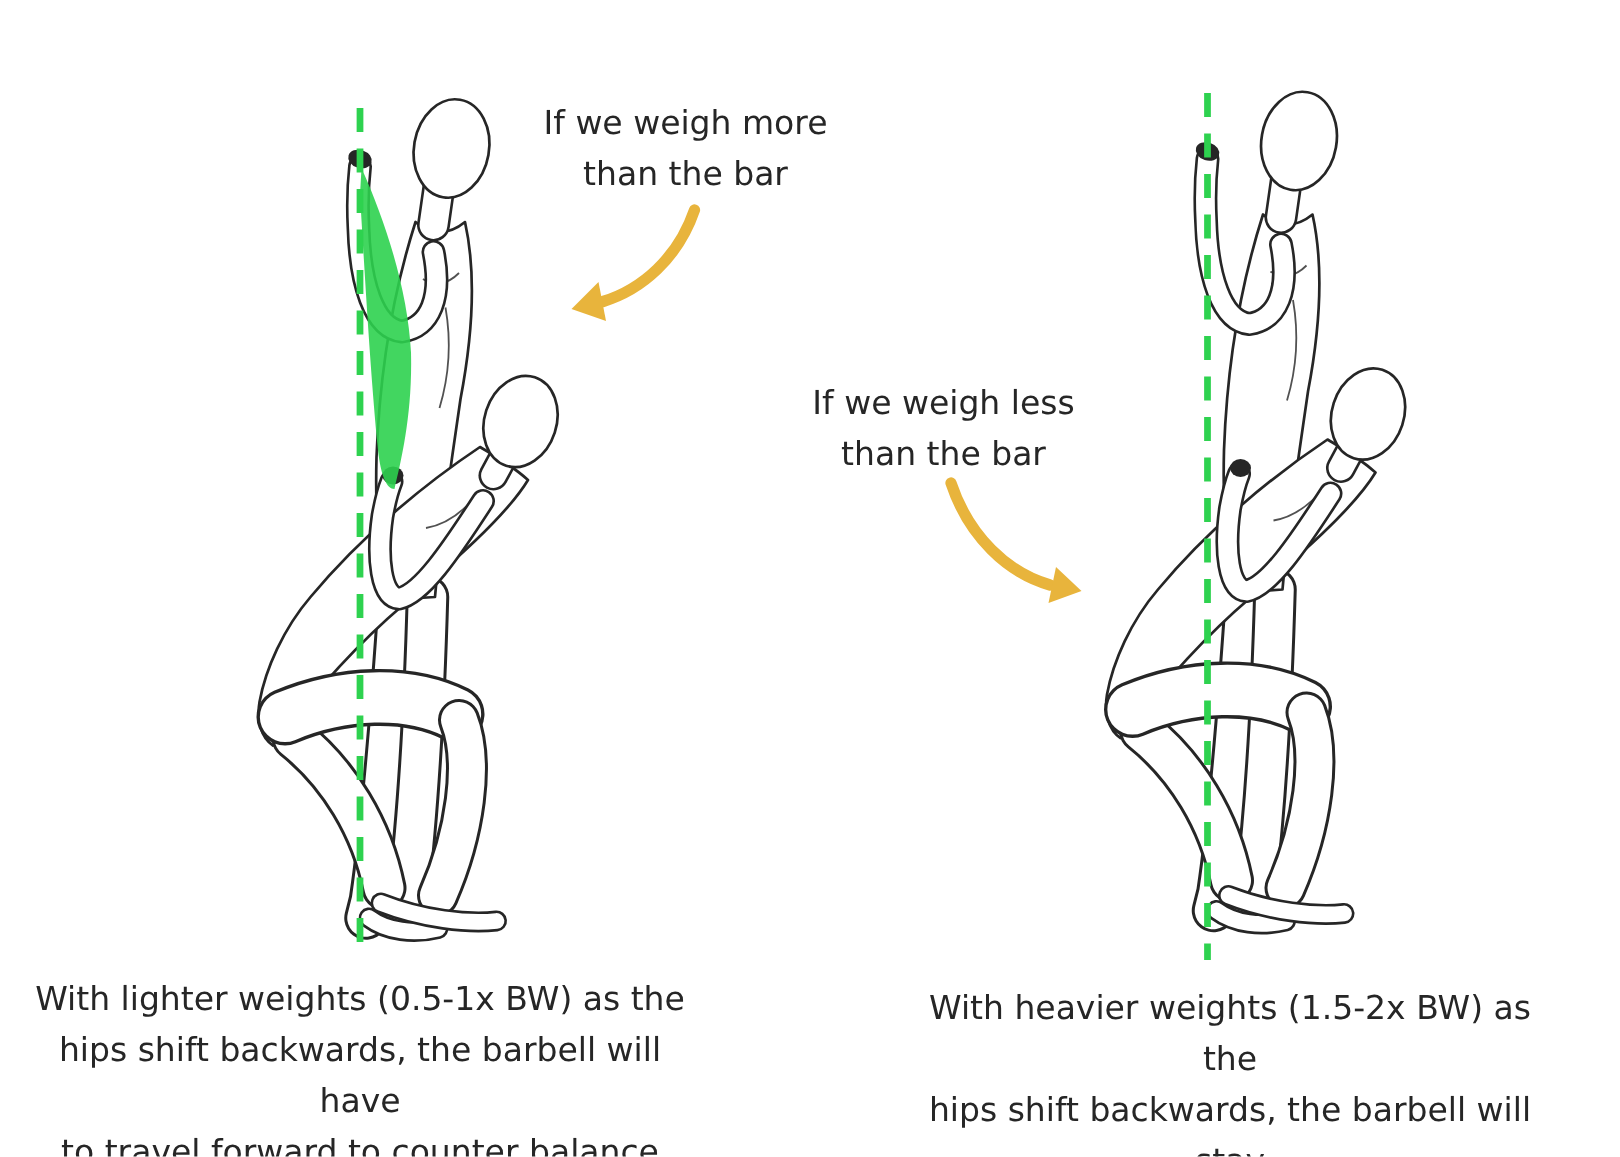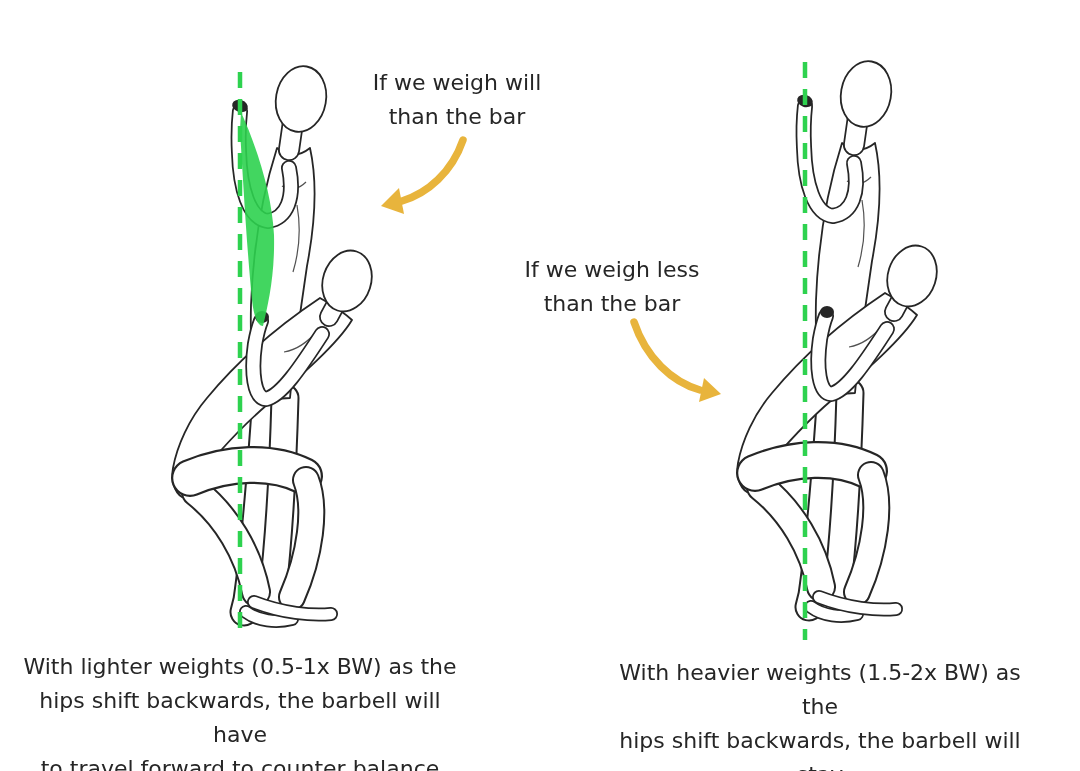--- a/index.html
+++ b/index.html
@@ -16,21 +16,21 @@
 
   .txt {
     position:absolute;
     white-space: pre-line;
     text-align:center;
     font-size:22px;
     line-height:1.55;
     color: var(--ink, #262626);
   }
   .callout-left  { left:348px; top:66px;  width:218px; }
-  .callout-right { left:507px; top:253px; width:210px; }
+  .callout-right { left:524px; top:253px; width:210px; }
   .caption-left  { left:20px;  top:650px; width:440px; }
   .caption-right { left:604px; top:656px; width:432px; }
 
   
   .fill-shape { fill:#ffffff; stroke: var(--ink,#262626); stroke-width:1.8; stroke-linejoin:round; }
   .tube-o { fill:none; stroke: var(--ink,#262626); stroke-linecap:round; }
   .tube-i { fill:none; stroke:#ffffff;             stroke-linecap:round; }
   .detail { fill:none; stroke: var(--ink,#262626); stroke-width:1.2; opacity:.8; }
   .ink-fill { fill: var(--ink,#262626); }
 
@@ -128,21 +128,21 @@
     <g>
       <path class="arrow-stroke" d="M 463,140 C 452,172 428,193 402,201"></path>
       <polygon class="arrow-head" points="381,206 399,188 404,214"></polygon>
     </g>
     <g>
       <path class="arrow-stroke" d="M 634,322 C 646,358 672,382 700,390"></path>
       <polygon class="arrow-head" points="721,394 699,402 704,378"></polygon>
     </g>
   </svg>
 
-  <div class="txt callout-left">If we weigh will
+  <div class="txt callout-left">If we weigh more
 than the bar</div>
   <div class="txt callout-right">If we weigh less
 than the bar</div>
   <div class="txt caption-left">With lighter weights (0.5-1x BW) as the
 hips shift backwards, the barbell will have
 to travel forward to counter balance</div>
   <div class="txt caption-right">With heavier weights (1.5-2x BW) as the
 hips shift backwards, the barbell will stay
 more vertical, since it weighs more</div>
 </div>

